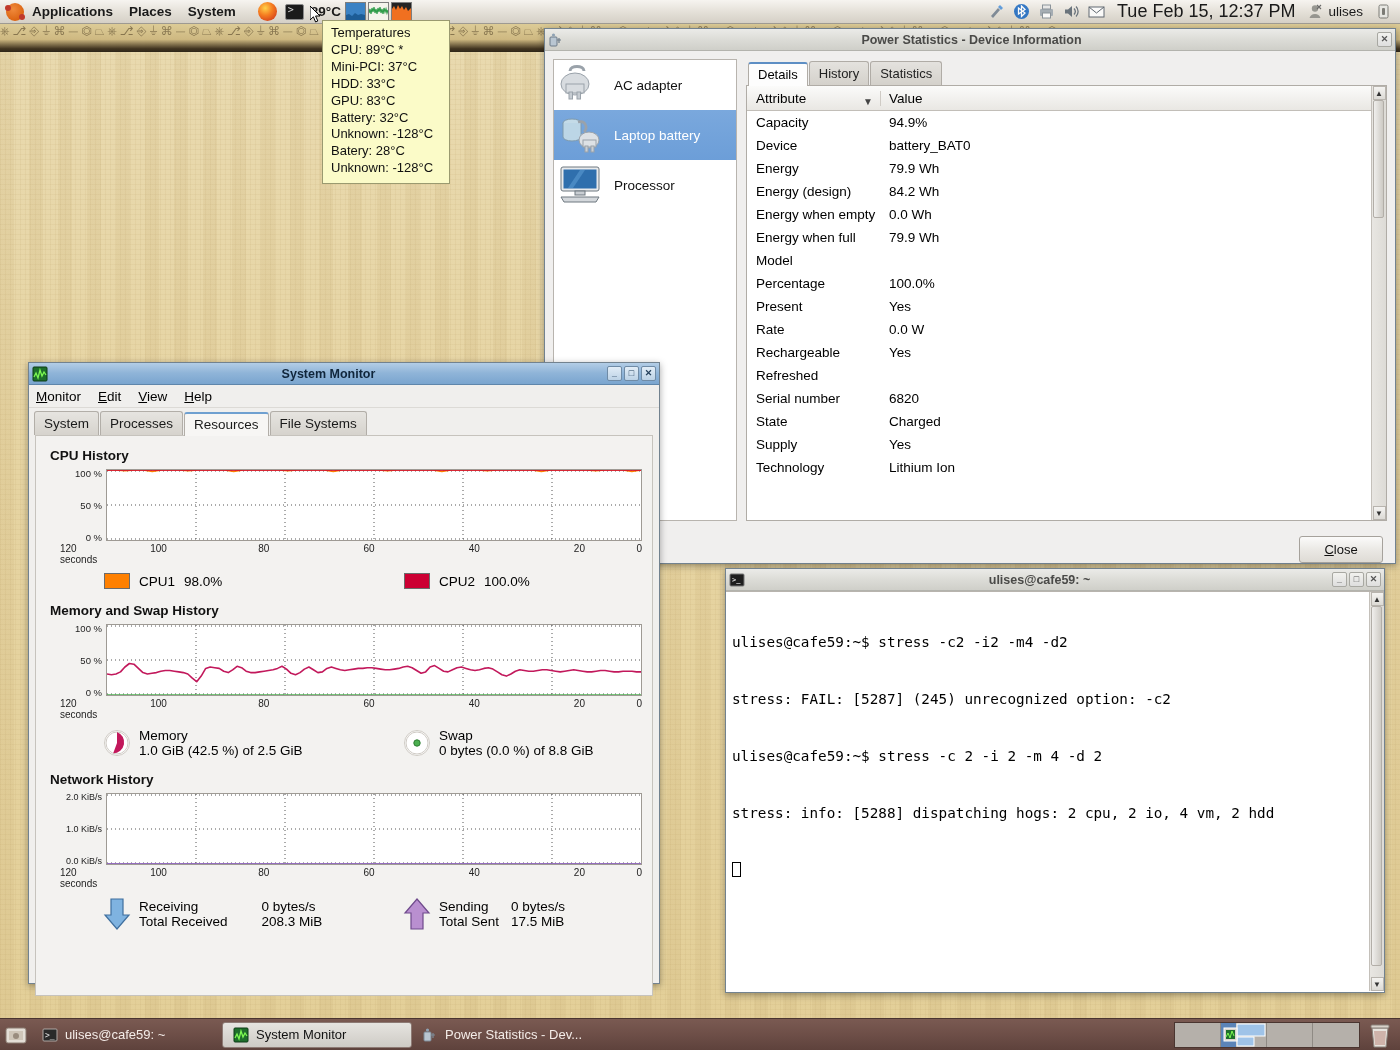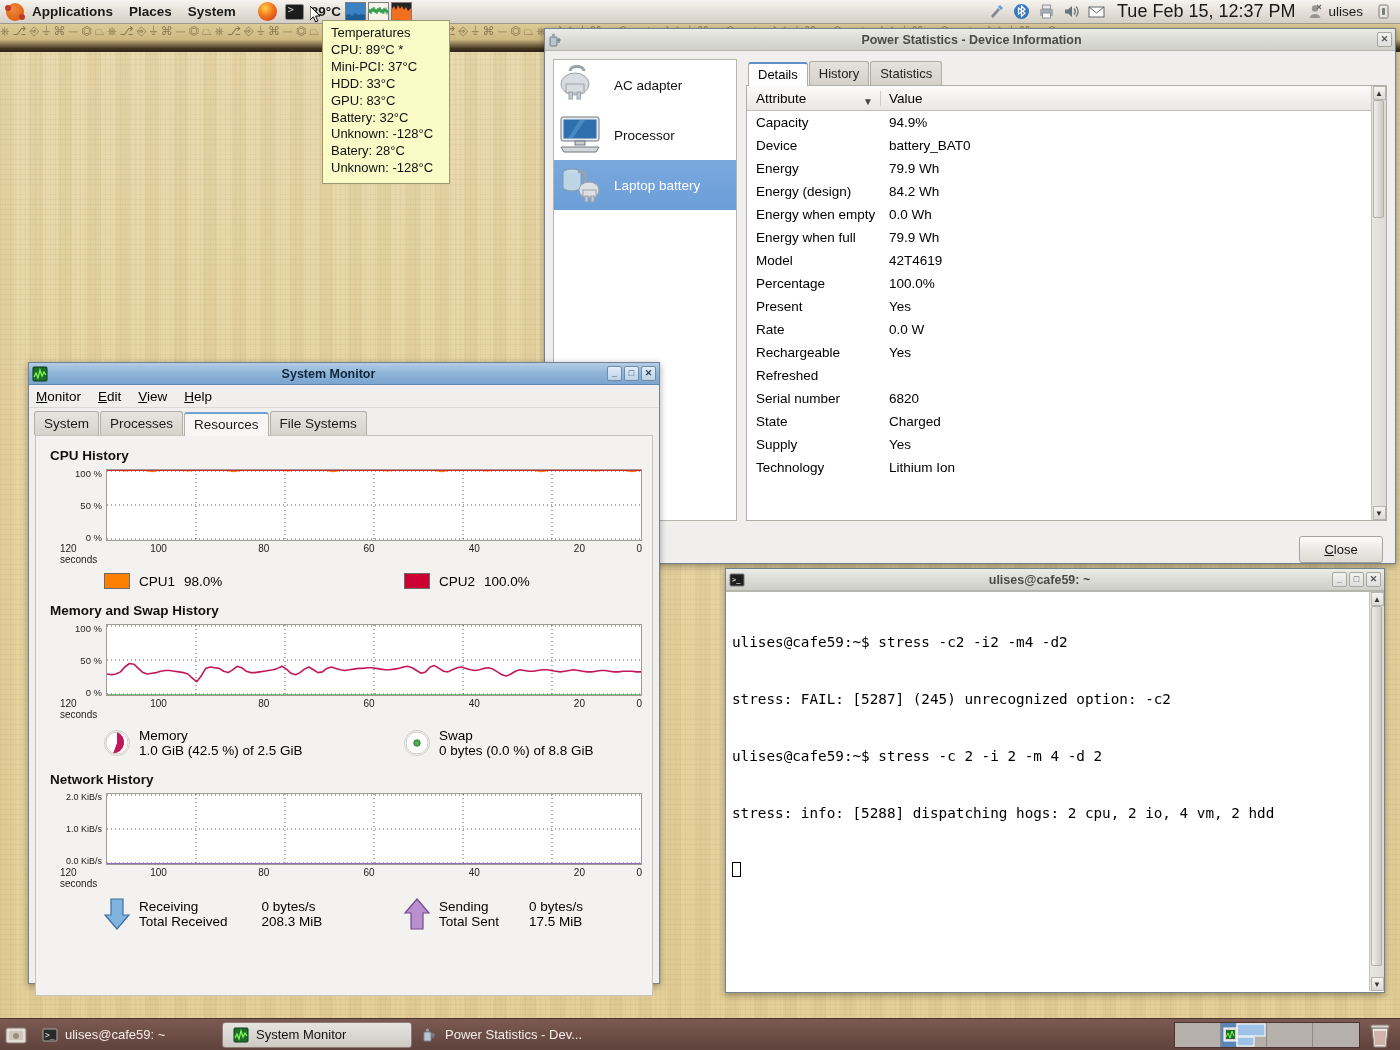--- a/index.html
+++ b/index.html
@@ -302,47 +302,47 @@
             <path d="M12 9 C12 3, 26 3, 26 9" fill="none" stroke="#9aa2aa" stroke-width="3"></path>
             <ellipse cx="17" cy="22" rx="14" ry="11" fill="#d8dce0" stroke="#9aa2aa"></ellipse>
             <rect x="8" y="22" width="18" height="9" fill="#d8dce0" stroke="#9aa2aa"></rect>
             <rect x="11" y="30" width="3.5" height="7" fill="#c6ccd2" stroke="#9aa2aa"></rect>
             <rect x="19" y="30" width="3.5" height="7" fill="#c6ccd2" stroke="#9aa2aa"></rect>
           </svg>
         </span>
         <span>AC adapter</span>
       </div>
 
-      <div class="dev-item">
-        <span class="dev-ico">
-          <svg width="48" height="46" viewBox="0 0 48 46">
-            <rect x="3" y="5" width="38" height="24" rx="2" fill="#e8eaec" stroke="#6e7880"></rect>
-            <rect x="5.5" y="7.5" width="33" height="19" fill="#2f6fad"></rect>
-            <path d="M10 26 L22 8 L27 8 L15 26 Z" fill="#5f9ed6" opacity=".55"></path>
-            <rect x="17" y="29" width="10" height="4" fill="#c9ced3" stroke="#6e7880"></rect>
-            <path d="M6 40 L38 40 L41 35 L3 35 Z" fill="#d4d8dc" stroke="#6e7880"></path>
-          </svg>
-        </span>
-        <span>Processor</span>
-      </div>
-
       <div class="dev-item selected">
         <span class="dev-ico">
           <svg width="48" height="46" viewBox="0 0 48 46">
             <ellipse cx="14" cy="11" rx="9" ry="4" fill="#c4dbe8" stroke="#7f9aac"></ellipse>
             <path d="M5 11 v14 a9 4 0 0 0 18 0 v-14" fill="#bcd6e6" stroke="#7f9aac"></path>
             <path d="M20 10 C28 8, 30 16, 26 20" fill="none" stroke="#9aa2aa" stroke-width="2.6"></path>
             <ellipse cx="31" cy="28" rx="10" ry="8" fill="#dde1e5" stroke="#9aa2aa"></ellipse>
             <rect x="25" y="28" width="13" height="7" fill="#dde1e5" stroke="#9aa2aa"></rect>
             <rect x="27" y="34" width="3" height="6" fill="#c8ced4" stroke="#9aa2aa"></rect>
             <rect x="33" y="34" width="3" height="6" fill="#c8ced4" stroke="#9aa2aa"></rect>
           </svg>
         </span>
         <span>Laptop battery</span>
       </div>
+
+      <div class="dev-item">
+        <span class="dev-ico">
+          <svg width="48" height="46" viewBox="0 0 48 46">
+            <rect x="3" y="5" width="38" height="24" rx="2" fill="#e8eaec" stroke="#6e7880"></rect>
+            <rect x="5.5" y="7.5" width="33" height="19" fill="#2f6fad"></rect>
+            <path d="M10 26 L22 8 L27 8 L15 26 Z" fill="#5f9ed6" opacity=".55"></path>
+            <rect x="17" y="29" width="10" height="4" fill="#c9ced3" stroke="#6e7880"></rect>
+            <path d="M6 40 L38 40 L41 35 L3 35 Z" fill="#d4d8dc" stroke="#6e7880"></path>
+          </svg>
+        </span>
+        <span>Processor</span>
+      </div>
     </div>
 
     <div id="power-right">
       <div class="tabbar">
         <div class="tab active">Details</div>
         <div class="tab">History</div>
         <div class="tab">Statistics</div>
       </div>
 
       <div class="tabpanel">
@@ -374,21 +374,20 @@
               <div class="attr-row">
                 <div class="c1">Energy when empty</div>
                 <div class="c2">0.0 Wh</div>
               </div>
               <div class="attr-row">
                 <div class="c1">Energy when full</div>
                 <div class="c2">79.9 Wh</div>
               </div>
               <div class="attr-row">
                 <div class="c1">Model</div>
-                <div class="c2">42T4619</div>
               </div>
               <div class="attr-row">
                 <div class="c1">Percentage</div>
                 <div class="c2">100.0%</div>
               </div>
               <div class="attr-row">
                 <div class="c1">Present</div>
                 <div class="c2">Yes</div>
               </div>
               <div class="attr-row">
@@ -621,21 +620,21 @@
             <div>208.3 MiB</div>
           </div>
         </div>
       </div>
       <div class="lg" style="align-items:center;gap:7px;">
         <span>
           <svg width="30" height="34" viewBox="0 0 30 34" style="display:block;">
             <path d="M15 2 L27 16 L21 16 L21 32 L9 32 L9 16 L3 16 Z" fill="#b98fd0" stroke="#6f4a8c" stroke-width="1.2"></path>
           </svg>
         </span>
-        <div style="display:flex;gap:30px;">
+        <div style="display:flex;gap:12px;">
           <div>
             <div>Sending</div>
             <div>Total Sent</div>
           </div>
           <div>
             <div>0 bytes/s</div>
             <div>17.5 MiB</div>
           </div>
         </div>
       </div>

